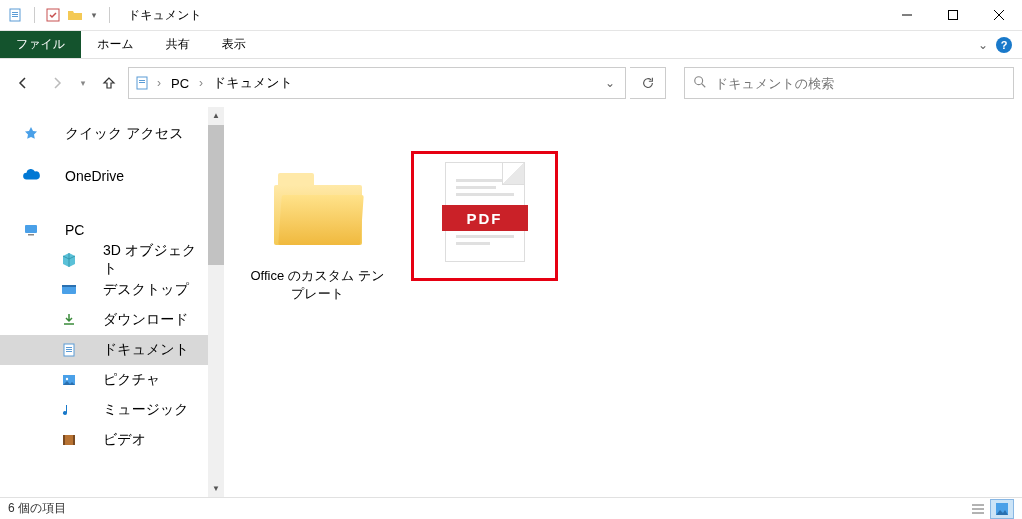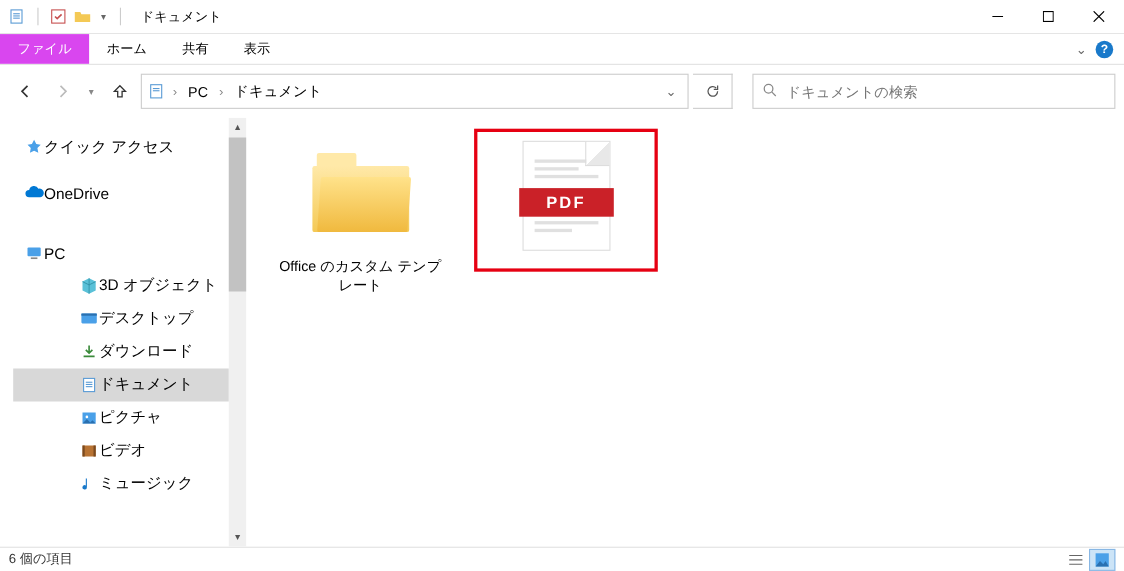--- a/index.html
+++ b/index.html
@@ -11,21 +11,21 @@
 .titlebar-icons .ico { width: 16px; height: 16px; display: flex; align-items: center; justify-content: center; }
 .titlebar-sep { width: 1px; height: 16px; background: #ccc; margin: 0 4px; }
 .title-text { font-size: 12px; padding-left: 6px; }
 .titlebar-spacer { flex: 1; }
 .winbtn { width: 46px; height: 31px; display: flex; align-items: center; justify-content: center; }
 .winbtn svg { width: 10px; height: 10px; }
 
 
 .ribbon { height: 28px; display: flex; align-items: stretch; background: #fff; border-bottom: 1px solid #e1e1e1; }
 .tab { padding: 0 16px; display: flex; align-items: center; font-size: 12px; }
-.tab.file { background: #d946ef; color: #fff; }
+.tab.file { background: #14532d; color: #fff; }
 .ribbon-spacer { flex: 1; }
 .ribbon-right { display: flex; align-items: center; gap: 8px; padding-right: 10px; }
 .chev { color: #666; }
 .help { width: 16px; height: 16px; border-radius: 50%; background: #1979ca; color: #fff; display: flex; align-items: center; justify-content: center; font-size: 11px; font-weight: bold; }
 
 
 .navbar { height: 48px; display: flex; align-items: center; padding: 8px 8px; gap: 4px; }
 .navbtn { width: 30px; height: 30px; display: flex; align-items: center; justify-content: center; color: #555; }
 .navbtn.dis { color: #bbb; }
 .addr { flex: 1; height: 32px; border: 1px solid #ccc; display: flex; align-items: center; padding: 0 4px; gap: 4px; }
@@ -37,34 +37,34 @@
 .refresh { width: 36px; height: 32px; border: 1px solid #ccc; border-left: none; display: flex; align-items: center; justify-content: center; color: #555; margin-right: 14px; }
 .search { width: 330px; height: 32px; border: 1px solid #ccc; display: flex; align-items: center; padding: 0 8px; gap: 8px; color: #888; }
 .search input { border: none; outline: none; flex: 1; font-size: 13px; color: #888; background: transparent; }
 
 
 .body { display: flex; height: 390px; }
 
 
 .sidebar { width: 224px; overflow-y: auto; position: relative; }
 .sidebar-inner { width: 208px; }
-.tree-item { height: 30px; display: flex; align-items: center; padding-left: 22px; gap: 0; font-size: 14px; }
-.tree-item.sub { padding-left: 60px; margin-left: 12px; }
+.tree-item { height: 30px; display: flex; align-items: center; padding-left: 22px; gap: 25px; font-size: 14px; }
+.tree-item.sub { padding-left: 60px; }
 .tree-item.sel { background: #d8d8d8; }
 .tree-item .ticon { width: 18px; height: 18px; display: flex; align-items: center; justify-content: center; flex-shrink: 0; }
 .tree-gap { height: 12px; }
 .sb-scroll { position: absolute; right: 0; top: 0; width: 16px; height: 100%; background: #f0f0f0; }
 .sb-thumb { width: 16px; height: 140px; background: #c2c2c2; position: absolute; top: 18px; }
 .sb-arr { position: absolute; width: 16px; height: 17px; display: flex; align-items: center; justify-content: center; color: #555; font-size: 8px; }
 .sb-arr.up { top: 0; }
 .sb-arr.down { bottom: 0; }
 
 
 .content { flex: 1; padding: 10px 20px; display: flex; align-items: flex-start; gap: 20px; }
-.fitem { width: 167px; display: flex; flex-direction: column; align-items: center; text-align: center; padding: 8px 4px; }
+.fitem { width: 147px; display: flex; flex-direction: column; align-items: center; text-align: center; padding: 8px 4px; margin-top: 34px; }
 .fitem.hl { border: 3px solid #e60012; }
 .fthumb { width: 100px; height: 100px; display: flex; align-items: center; justify-content: center; margin-bottom: 8px; }
 .flabel { font-size: 13px; line-height: 1.4; }
 
 
 .folder-ico { width: 88px; height: 72px; position: relative; }
 .folder-back { position: absolute; width: 88px; height: 60px; bottom: 0; background: linear-gradient(#ffe9a8, #f4c955); border-radius: 2px; }
 .folder-tab { position: absolute; width: 36px; height: 14px; top: 0; left: 4px; background: #ffe9a8; border-radius: 2px 2px 0 0; }
 .folder-front { position: absolute; width: 82px; height: 50px; bottom: 0; left: 6px; background: linear-gradient(#ffe28a, #f0b93e); border-radius: 2px; transform: skewX(-4deg); }
 
@@ -263,34 +263,34 @@
               <rect x="2" y="3" width="12" height="10" fill="#4aa0e8"></rect>
               <circle cx="6" cy="7" r="1.2" fill="#fff"></circle>
               <path d="M2 13l4-4 3 3 2-2 3 3z" fill="#2a70b0"></path>
             </svg>
           </span>
         <span>ピクチャ</span>
       </div>
       <div class="tree-item sub">
         <span class="ticon">
             <svg viewBox="0 0 16 16" width="16" height="16">
+              <path d="M6 3v8a2 2 0 11-1-1.7V3z" fill="#1979ca"></path>
+            </svg>
+          </span>
+        <span>ミュージック</span>
+      </div>
+      <div class="tree-item sub">
+        <span class="ticon">
+            <svg viewBox="0 0 16 16" width="16" height="16">
               <rect x="2" y="3" width="12" height="10" fill="#b87333"></rect>
               <rect x="2" y="3" width="2" height="10" fill="#7a4a20"></rect>
               <rect x="12" y="3" width="2" height="10" fill="#7a4a20"></rect>
             </svg>
           </span>
         <span>ビデオ</span>
-      </div>
-      <div class="tree-item sub">
-        <span class="ticon">
-            <svg viewBox="0 0 16 16" width="16" height="16">
-              <path d="M6 3v8a2 2 0 11-1-1.7V3z" fill="#1979ca"></path>
-            </svg>
-          </span>
-        <span>ミュージック</span>
       </div>
     </div>
     <div class="sb-scroll">
       <div class="sb-arr up">▲</div>
       <div class="sb-thumb"></div>
       <div class="sb-arr down">▼</div>
     </div>
   </div>
 
   <div class="content">

